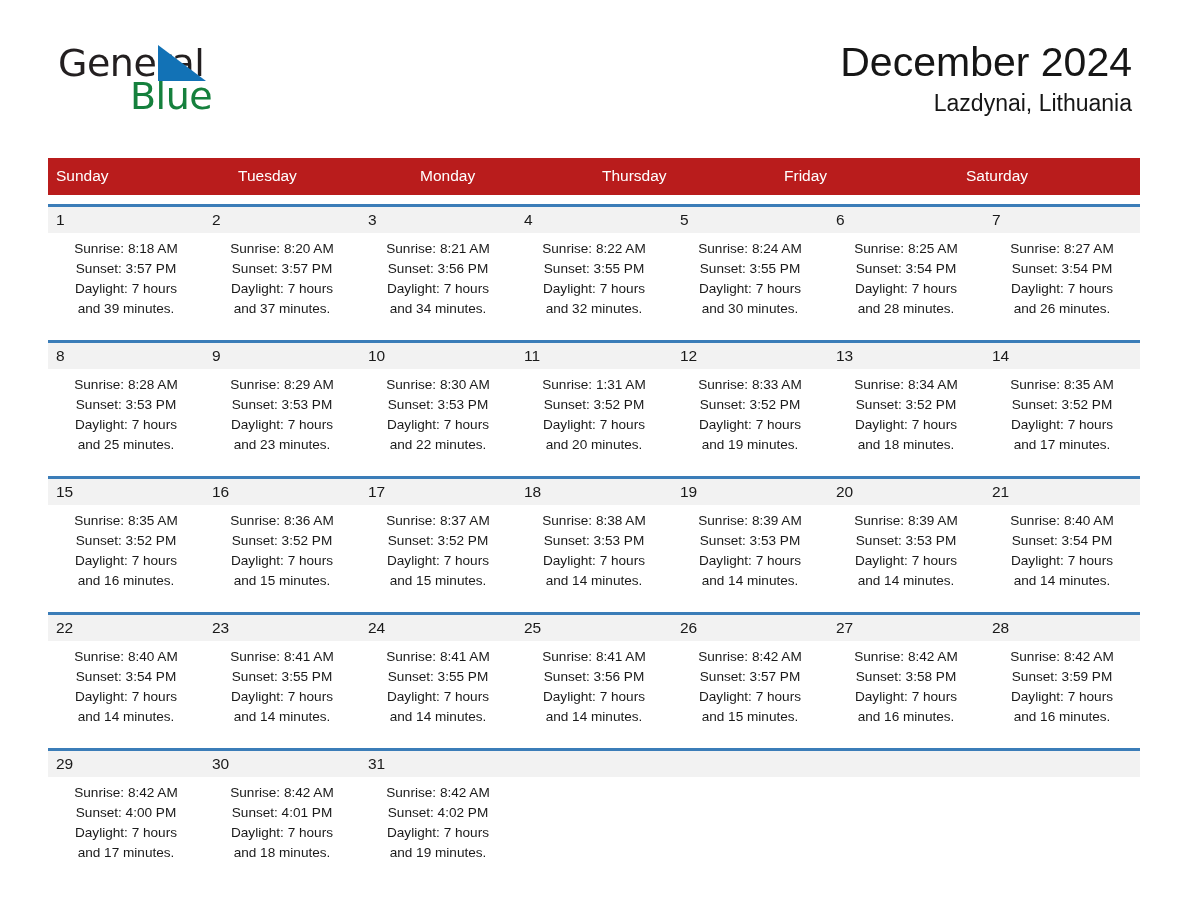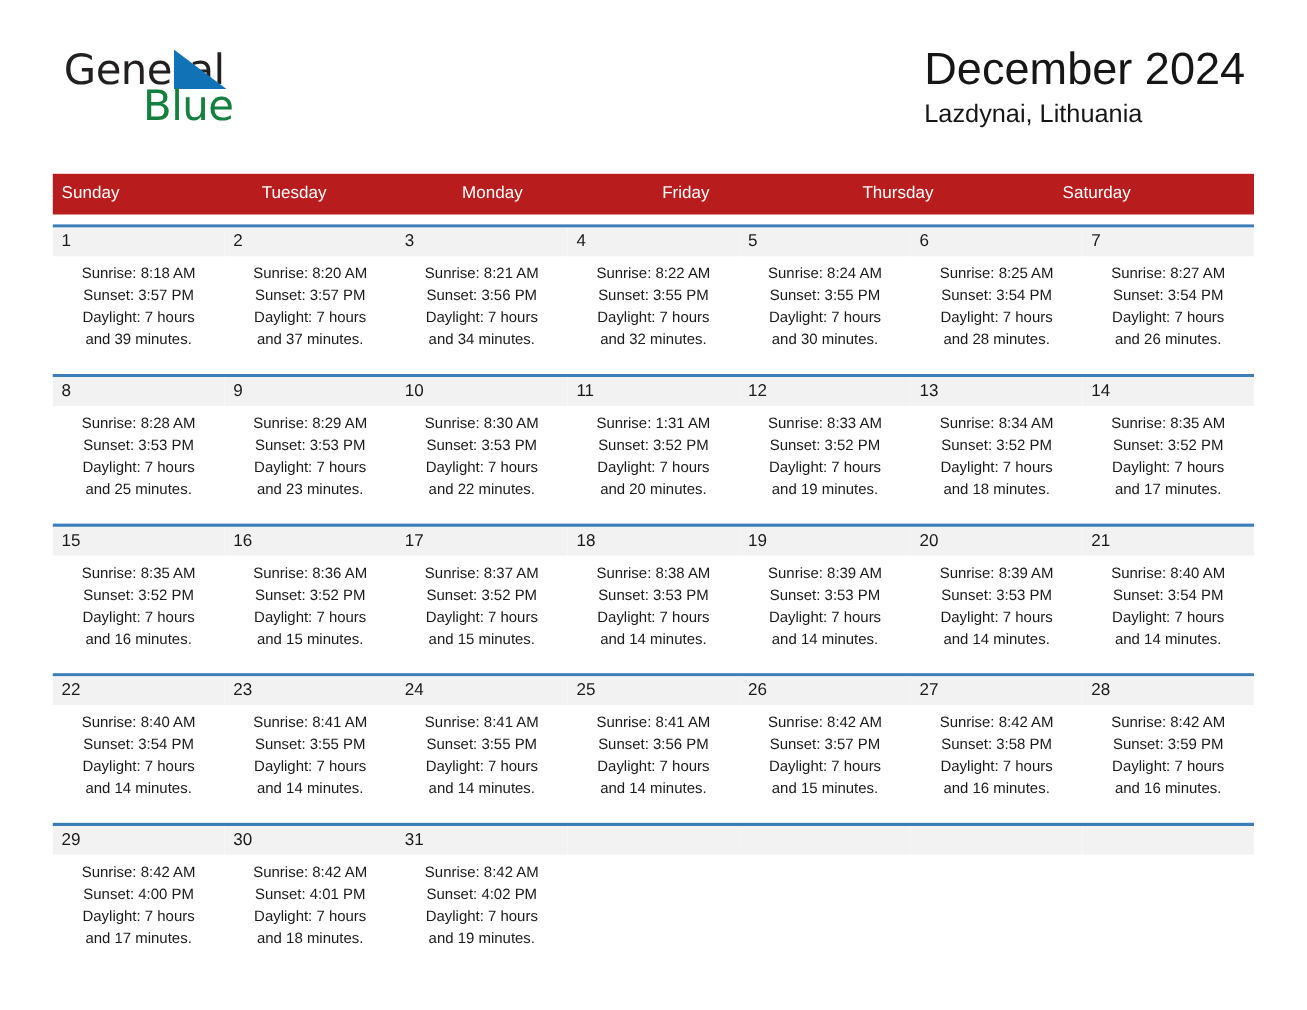--- a/index.html
+++ b/index.html
@@ -61,21 +61,21 @@
     left: 100px;
     top: 3px;
     width: 48px;
     height: 36px;
   }
 
   .title-block {
     position: absolute;
     right: 8px;
     top: 38px;
-    text-align: left;
+    text-align: right;
   }
   .title {
     font-size: 41px;
     line-height: 48px;
     color: #161616;
     font-weight: 400;
     white-space: nowrap;
   }
   .subtitle {
     font-size: 23px;
@@ -172,22 +172,22 @@
     </div>
 
   </div>
 
   <div class="calendar">
 
     <div class="weekday-row">
       <div class="weekday">Sunday</div>
       <div class="weekday">Tuesday</div>
       <div class="weekday">Monday</div>
+      <div class="weekday">Thursday</div>
       <div class="weekday">Friday</div>
-      <div class="weekday">Thursday</div>
       <div class="weekday">Saturday</div>
     </div>
 
     <div class="week">
       <div class="day">
         <div class="day-number-band"><span class="day-number">1</span></div>
         <div class="day-body">
           <div class="day-line">Sunrise: 8:18 AM</div>
           <div class="day-line">Sunset: 3:57 PM</div>
           <div class="day-line">Daylight: 7 hours</div>

